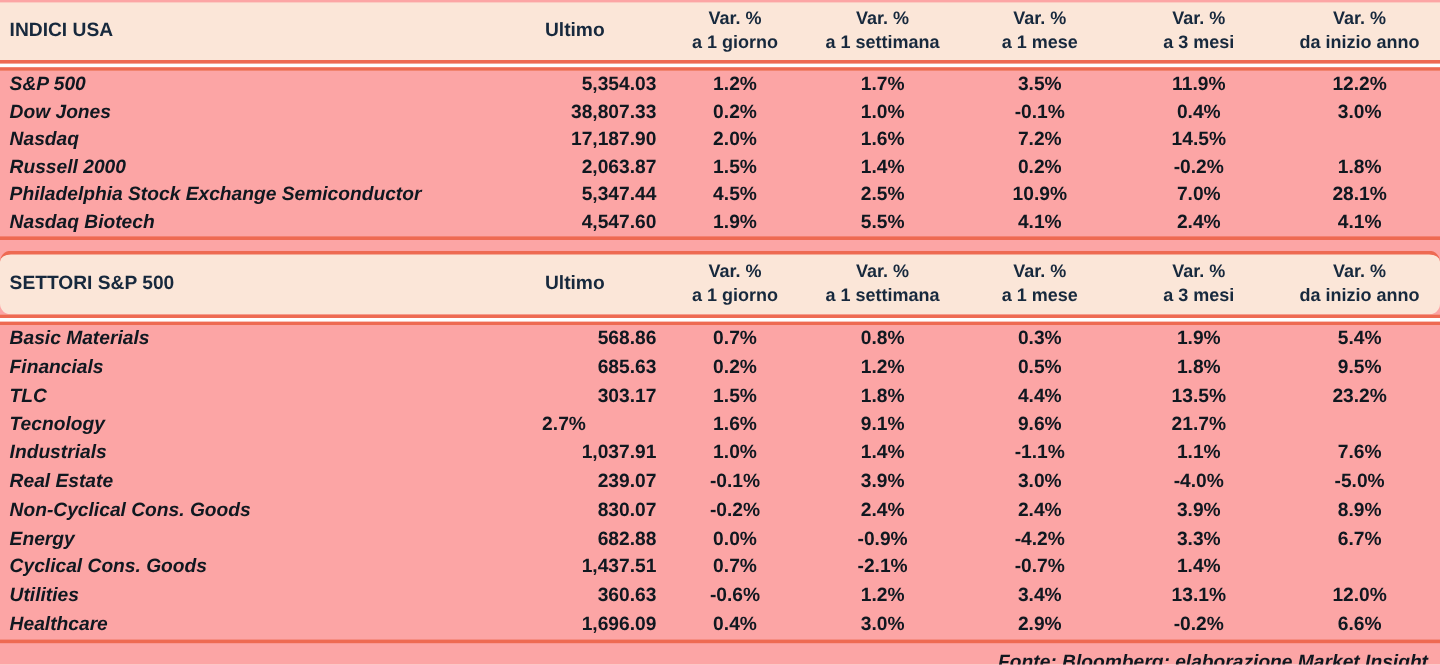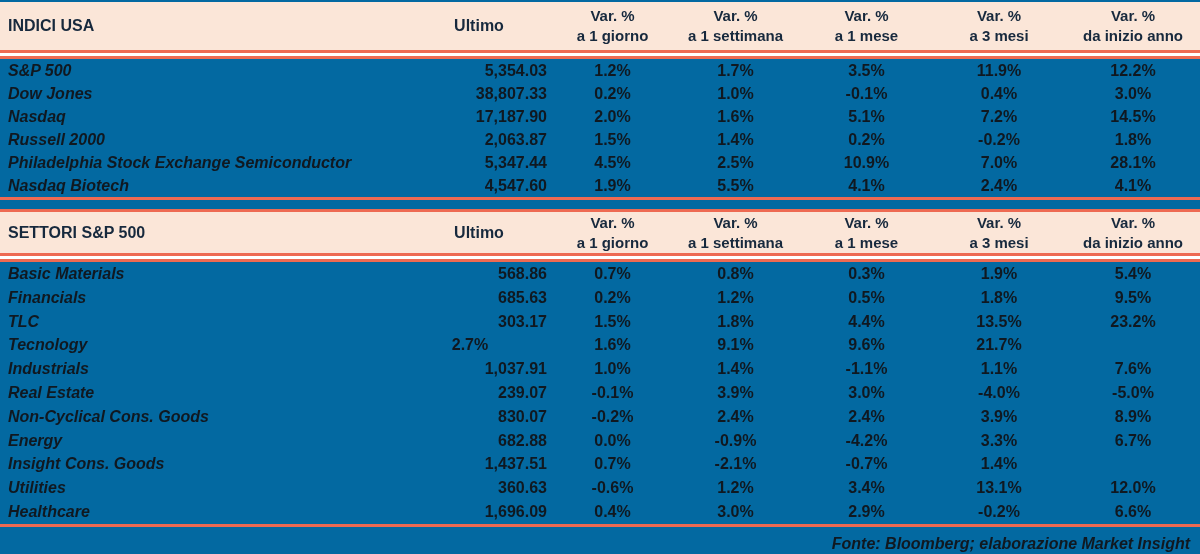--- a/index.html
+++ b/index.html
@@ -4,37 +4,37 @@
 <style>
   :root{
     --red:#EE6A52;
     --peach:#FBE6D8;
     --navy:#17293D;
     --ink:#101820;
   }
   html,body{margin:0;padding:0;background:#fff;}
   .sheet{
     width:1200px;height:554px;box-sizing:border-box;
-    background:#0369a1;padding-top:2px;overflow:hidden;
+    background:#fca5a5;padding-top:2px;overflow:hidden;
     font-family:"Liberation Sans", sans-serif;
   }
   .grid-row{
     display:grid;
     grid-template-columns:385px 170px 115px 131px 131px 134px 134px;
   }
   
   .header-row{
     background:var(--peach);
     color:var(--navy);
     font-weight:bold;
     align-items:center;
     box-sizing:border-box;
   }
   .t1 .header-row{height:48px;}
-  .t2 .header-row{height:44px;border-top:3px solid var(--red);}
+  .t2 .header-row{height:53px;border-top:3px solid var(--red);border-radius:9px;}
   .cell{overflow:hidden;white-space:nowrap;}
   .cell.title{padding-left:8px;font-size:16px;}
   .head-ultimo{text-align:center;padding-left:18px;font-size:16px;}
   .head-var{text-align:center;font-size:15px;line-height:20px;}
   
   .double-line{
     height:9px;box-sizing:border-box;background:#fff;
     border-top:3px solid var(--red);
     border-bottom:3px solid var(--red);
   }
@@ -104,21 +104,20 @@
           <div class="cell var">1.0%</div>
           <div class="cell var">-0.1%</div>
           <div class="cell var">0.4%</div>
           <div class="cell var">3.0%</div>
         </div>
         <div class="grid-row row">
           <div class="cell label">Nasdaq</div>
           <div class="cell ultimo">17,187.90</div>
           <div class="cell var">2.0%</div>
           <div class="cell var">1.6%</div>
-          <div class="cell var">5.1%</div>
           <div class="cell var">7.2%</div>
           <div class="cell var">14.5%</div>
         </div>
         <div class="grid-row row">
           <div class="cell label">Russell 2000</div>
           <div class="cell ultimo">2,063.87</div>
           <div class="cell var">1.5%</div>
           <div class="cell var">1.4%</div>
           <div class="cell var">0.2%</div>
           <div class="cell var">-0.2%</div>
@@ -240,21 +239,21 @@
         <div class="grid-row row">
           <div class="cell label">Energy</div>
           <div class="cell ultimo">682.88</div>
           <div class="cell var">0.0%</div>
           <div class="cell var">-0.9%</div>
           <div class="cell var">-4.2%</div>
           <div class="cell var">3.3%</div>
           <div class="cell var">6.7%</div>
         </div>
         <div class="grid-row row">
-          <div class="cell label">Insight Cons. Goods</div>
+          <div class="cell label">Cyclical Cons. Goods</div>
           <div class="cell ultimo">1,437.51</div>
           <div class="cell var">0.7%</div>
           <div class="cell var">-2.1%</div>
           <div class="cell var">-0.7%</div>
           <div class="cell var">1.4%</div>
         </div>
         <div class="grid-row row">
           <div class="cell label">Utilities</div>
           <div class="cell ultimo">360.63</div>
           <div class="cell var">-0.6%</div>

